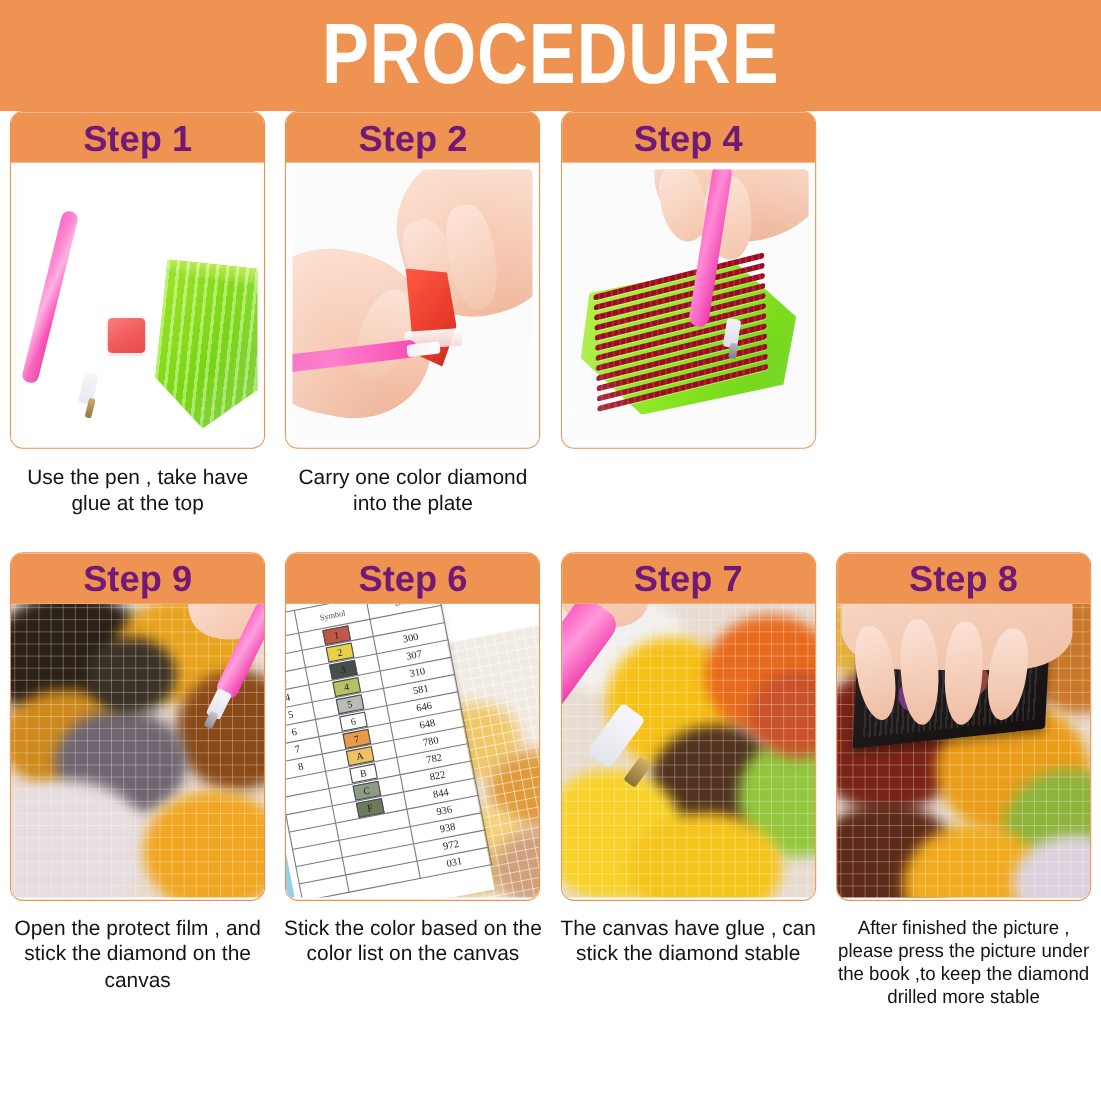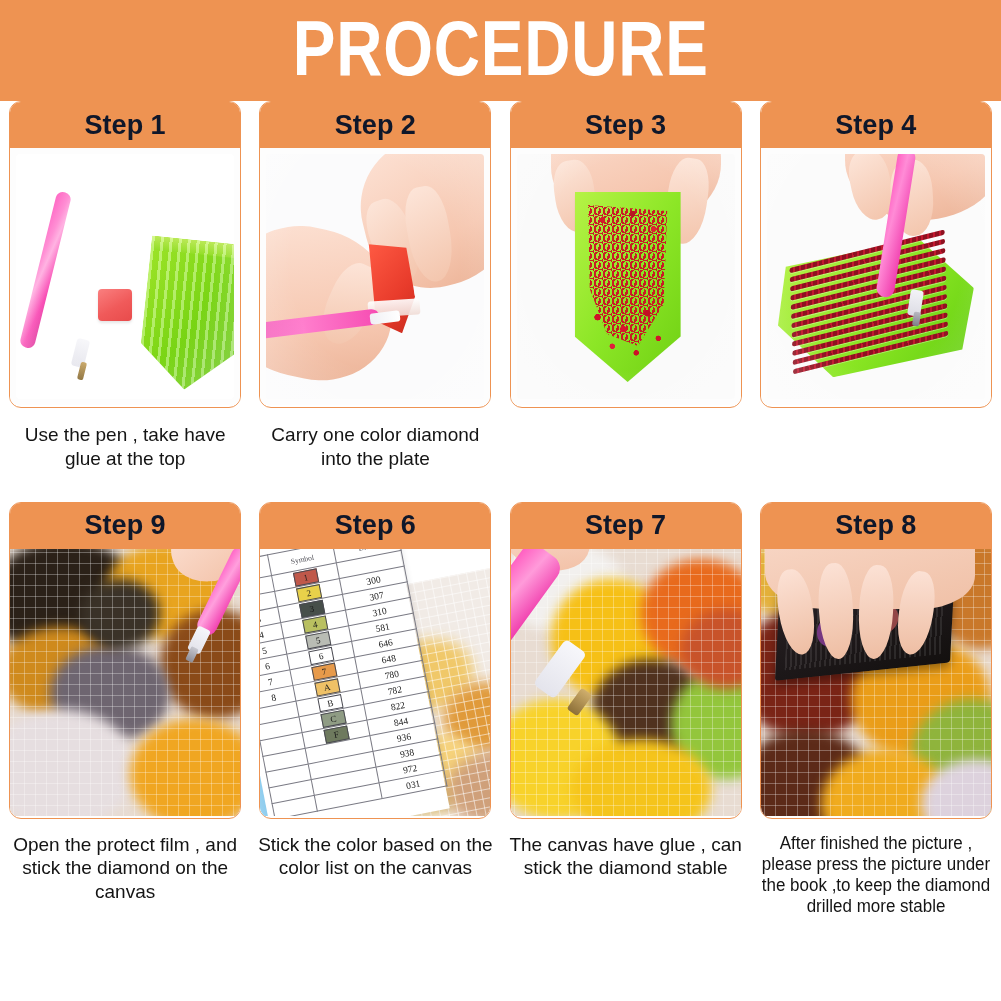--- a/index.html
+++ b/index.html
@@ -39,22 +39,22 @@
     border:1.5px solid #ee9352;
     border-radius:12px;
     background:#ffffff;
     overflow:hidden;
   }
   .card.r1{height:305px;}
   .card.r2{height:315px;}
   .card-head{
     height:46px;
     background:#ee9352;
-    color:#0f172a;
-    font-size:27px;font-weight:bold;
+    color:#701a75;
+    font-size:33px;font-weight:bold;
     display:flex;align-items:center;justify-content:center;
     line-height:1;
   }
   .card.r1 .card-head{border-radius:10px 10px 0 0;}
   .photo{position:relative;width:100%;overflow:hidden;background:#fdfdfd;}
   .card.r1 .photo{height:257px;}
   .card.r2 .photo{height:267px;}
   .card.r1 .photo{padding:0;}
   .inner-pad{position:absolute;inset:6px;overflow:hidden;border-radius:4px;}
 
@@ -439,38 +439,20 @@
               <div class="glue2-cap"></div>
               <div class="pen2"></div>
               <div class="pen2-tip"></div>
             </div>
             <div class="vignette"></div>
           </div>
         </div>
       </div>
     </div>
 
-    <div class="cell">
-      <div class="card r1">
-        <div class="card-head">Step 3</div>
-        <div class="photo">
-          <div class="inner-pad">
-            <div class="scene s3">
-              <div class="hand h-top"></div>
-              <div class="finger f1"></div>
-              <div class="finger f2"></div>
-              <div class="tray3"></div>
-              <div class="drills3"></div>
-              <div class="drills3-spread"></div>
-            </div>
-            <div class="vignette"></div>
-          </div>
-        </div>
-      </div>
-    </div>
 
     <div class="cell">
       <div class="card r1">
         <div class="card-head">Step 4</div>
         <div class="photo">
           <div class="inner-pad">
             <div class="scene s4">
               <div class="hand h-top"></div>
               <div class="finger f1"></div>
               <div class="finger f2"></div>

